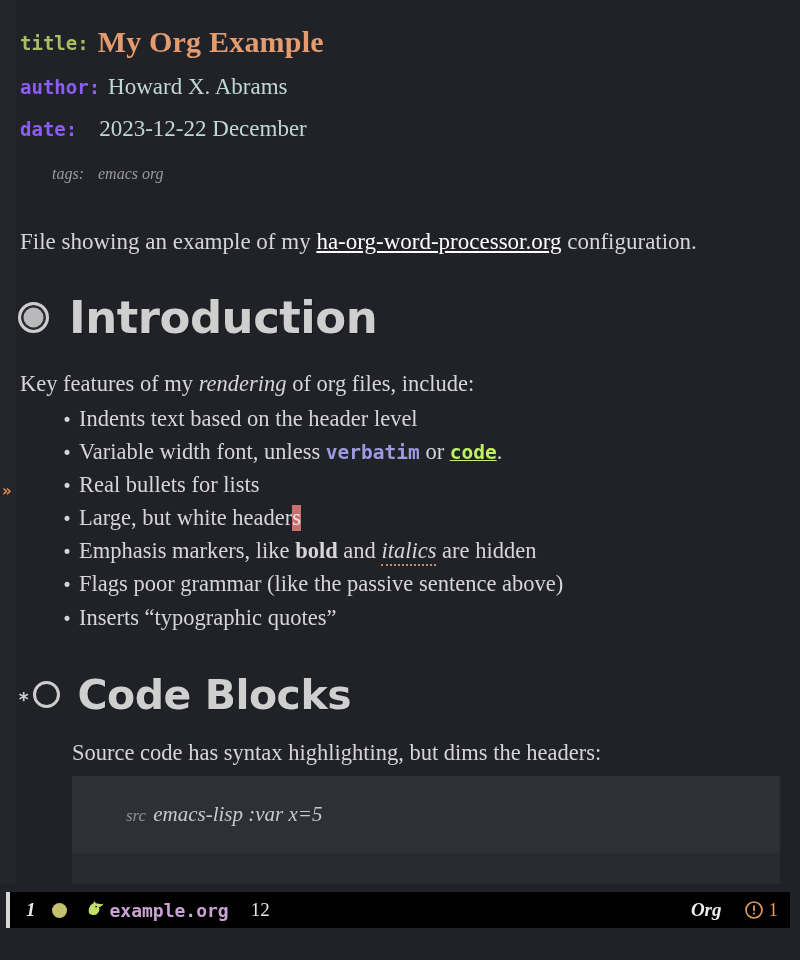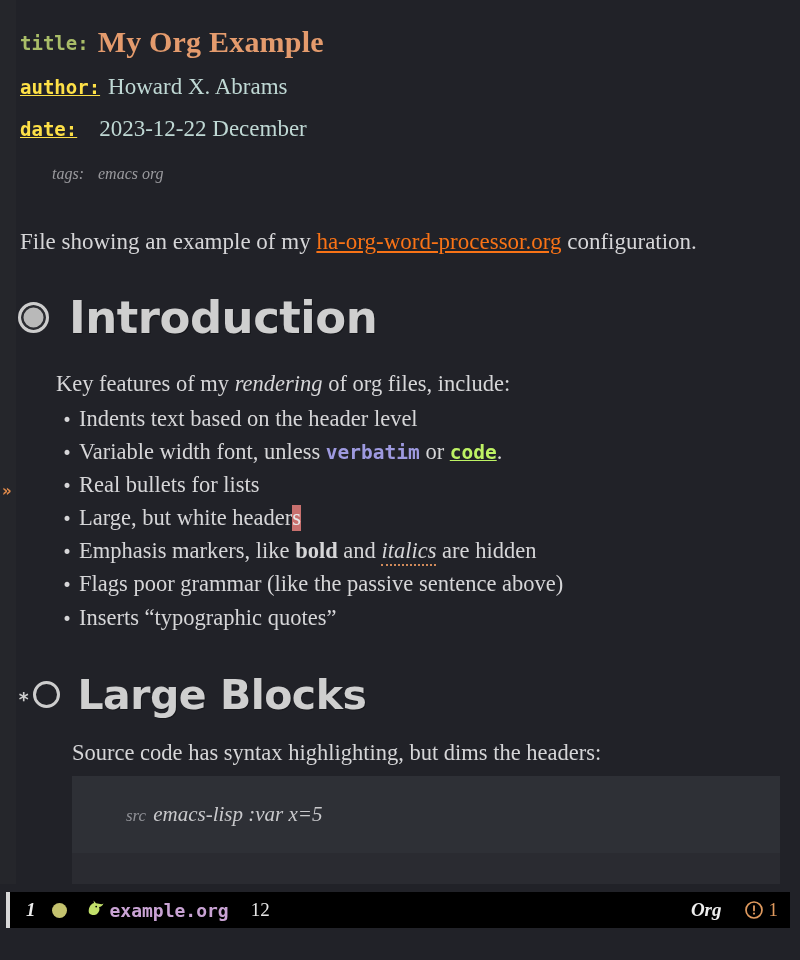--- a/index.html
+++ b/index.html
@@ -71,21 +71,21 @@
     line-height: 1.32;
     white-space: pre;
   }
   .kw-key {
     font-family: "DejaVu Sans Mono", monospace;
     font-size: 19px;
     font-weight: bold;
   }
   .kw-key.k-title { color: #a9bd68; }
   .kw-key.k-author,
-  .kw-key.k-date   { color: #fde047; text-decoration: underline; }
+  .kw-key.k-date   { color: #8b5cf6; }
 
   .kw-val { font-family: "Liberation Serif", serif; margin-top: 12px; }
   .kw-val.v-title {
     color: #e49b6d;
     font-size: 30px;
     font-weight: bold;
     letter-spacing: .2px;
     margin-left: 9px;
     position: relative;
     top: 2px;
@@ -110,21 +110,21 @@
   .tags-key { margin-right: 14px; }
 
   
   .intro-par {
     padding: 26px 0 0 20px;
     color: #d6d6d8;
     font-size: 23px;
     line-height: 1.3;
   }
   .org-link {
-    color: #f97316;
+    color: #ffffff;
     text-decoration: underline;
     text-underline-offset: 2px;
   }
 
   
   .heading {
     display: flex;
     align-items: center;
     font-family: "DejaVu Sans", sans-serif;
     font-weight: bold;
@@ -171,21 +171,21 @@
     position: relative;
     top: 5px;
   }
 
   
   .sec-body {
     color: #d6d6d8;
     font-size: 22.5px;
     line-height: 1.38;
   }
-  .lead-line { padding: 24px 0 0 56px; }
+  .lead-line { padding: 24px 0 0 20px; }
   .org-list  { padding: 2px 0 0 62px; }
   .org-item  {
     display: flex;
     align-items: baseline;
     white-space: pre;
     padding-top: 2px;
   }
   .org-item .dot {
     font-family: "DejaVu Sans", sans-serif;
     font-size: 17px;
@@ -400,21 +400,21 @@
             <span class="dot">•</span>
             <span>Inserts “typographic quotes”</span>
           </div>
 
         </div>
       </div>
 
       <div class="heading h2-row">
         <span class="stars-prefix">*</span>
         <span class="bullet-ring bullet-h2"></span>
-        <span class="h2-text">Large Blocks</span>
+        <span class="h2-text">Code Blocks</span>
       </div>
 
       <div class="sec-body">
         <div class="lead-line" style="padding-left:72px;padding-top:18px;">Source code has syntax highlighting, but dims the headers:</div>
       </div>
 
       <div class="src-wrap">
         <div class="src-hdr">
           <span class="src-kw-src">src</span><span class="src-lang">emacs-lisp :var x=5</span>
         </div>

